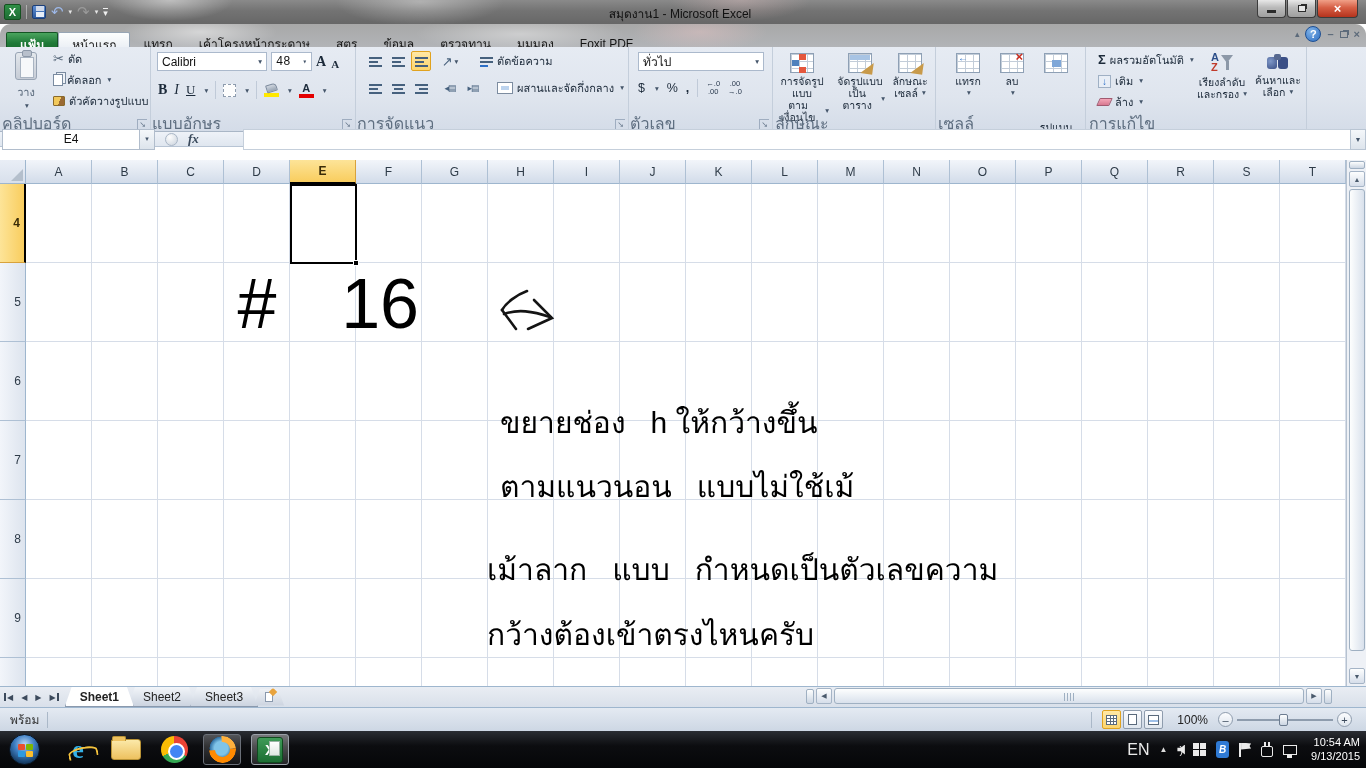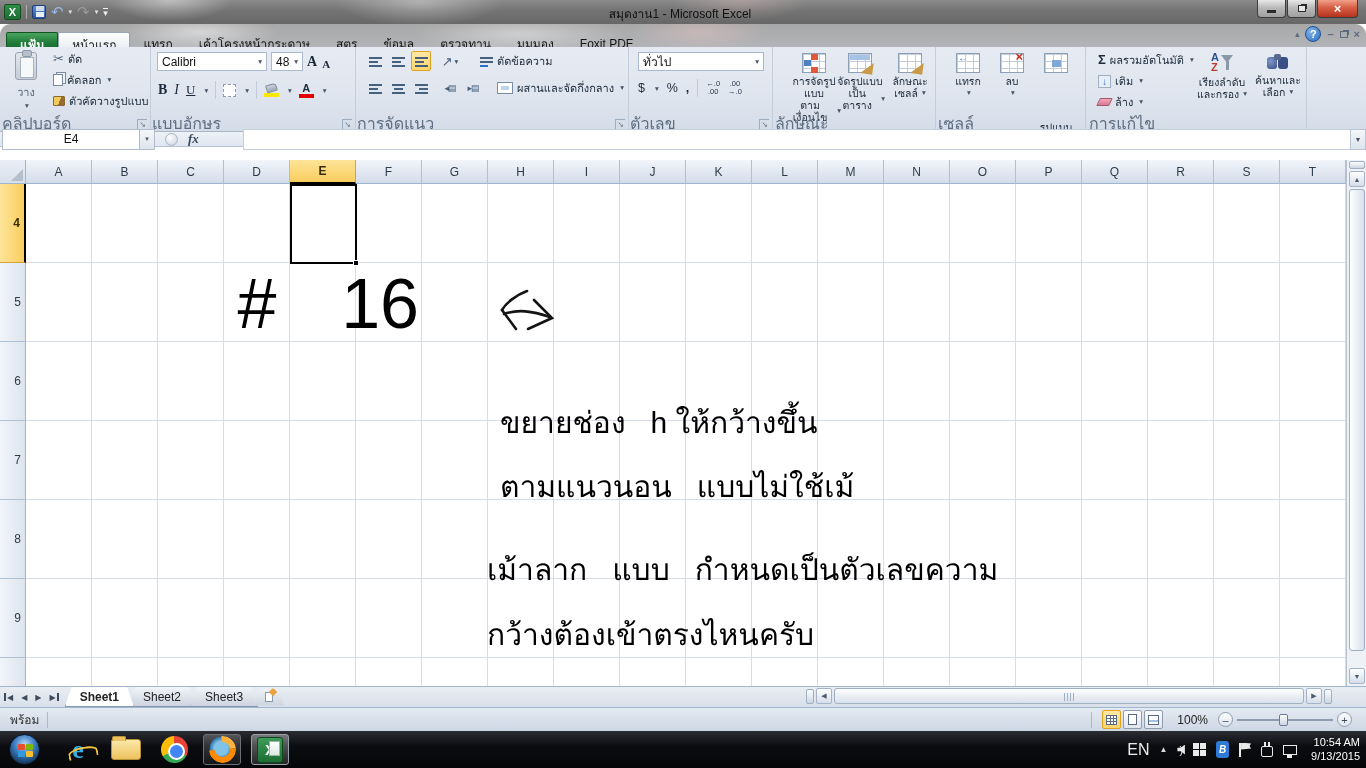--- a/index.html
+++ b/index.html
@@ -311,21 +311,21 @@
     <div class="glabel">คลิปบอร์ด</div>
     <div class="launcher">↘</div>
   </div>
 
   <div class="rgroup" style="left:152px;width:204px;">
     <div class="fg-row1">
       <div class="combo" style="width:110px;">
         <span>Calibri</span>
         <span class="dd">▾</span>
       </div>
-      <div class="combo" style="width:32px;">
+      <div class="combo" style="width:41px;font-family:Liberation Mono, monospace;">
         <span>48</span>
         <span class="dd">▾</span>
       </div>
       <div class="grow-shrink">
         <span class="ga" style="font-size:14px;">A</span>
         <span class="ga" style="font-size:11px;">A</span>
       </div>
     </div>
     <div class="fg-row2">
       <span class="bld">B</span>
@@ -415,21 +415,21 @@
       <span class="decbtn">
           <span>.00</span>
           <span>→.0</span>
         </span>
     </div>
     <div class="glabel">ตัวเลข</div>
     <div class="launcher">↘</div>
   </div>
 
   <div class="rgroup" style="left:775px;width:161px;">
-    <div class="bigbtn ab" style="left:12px;top:2px;width:54px;">
+    <div class="bigbtn ab" style="left:0;top:2px;width:54px;">
       <span class="gridicon cf"></span>
       <span>การจัดรูปแบบ</span>
       <span class="flex" style="gap:2px;">
           <span>ตามเงื่อนไข</span>
           <span class="dd">▾</span>
         </span>
     </div>
     <div class="bigbtn ab" style="left:60px;top:2px;width:50px;">
       <span class="gridicon tbl brush"></span>
       <span>จัดรูปแบบ</span>

